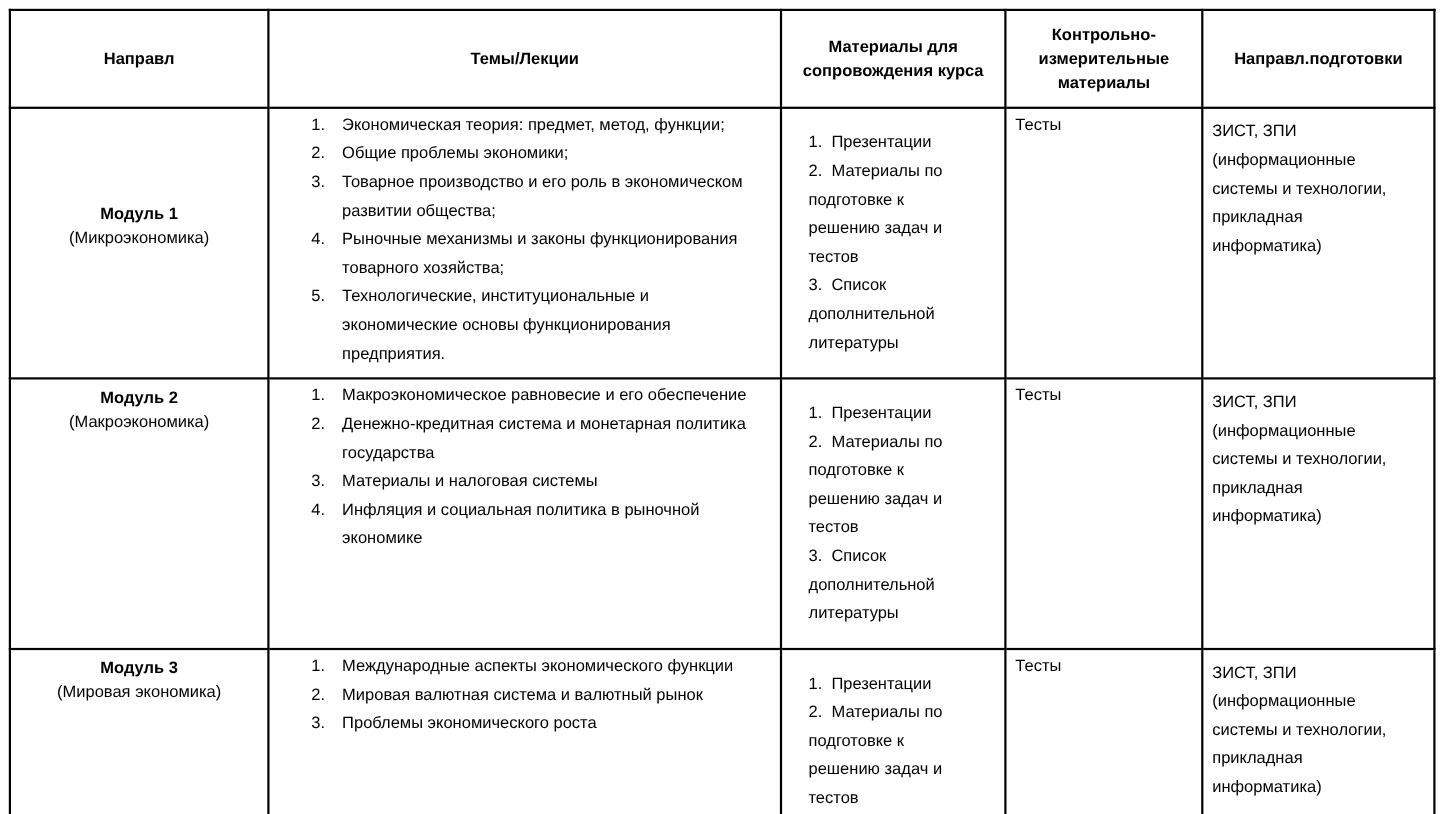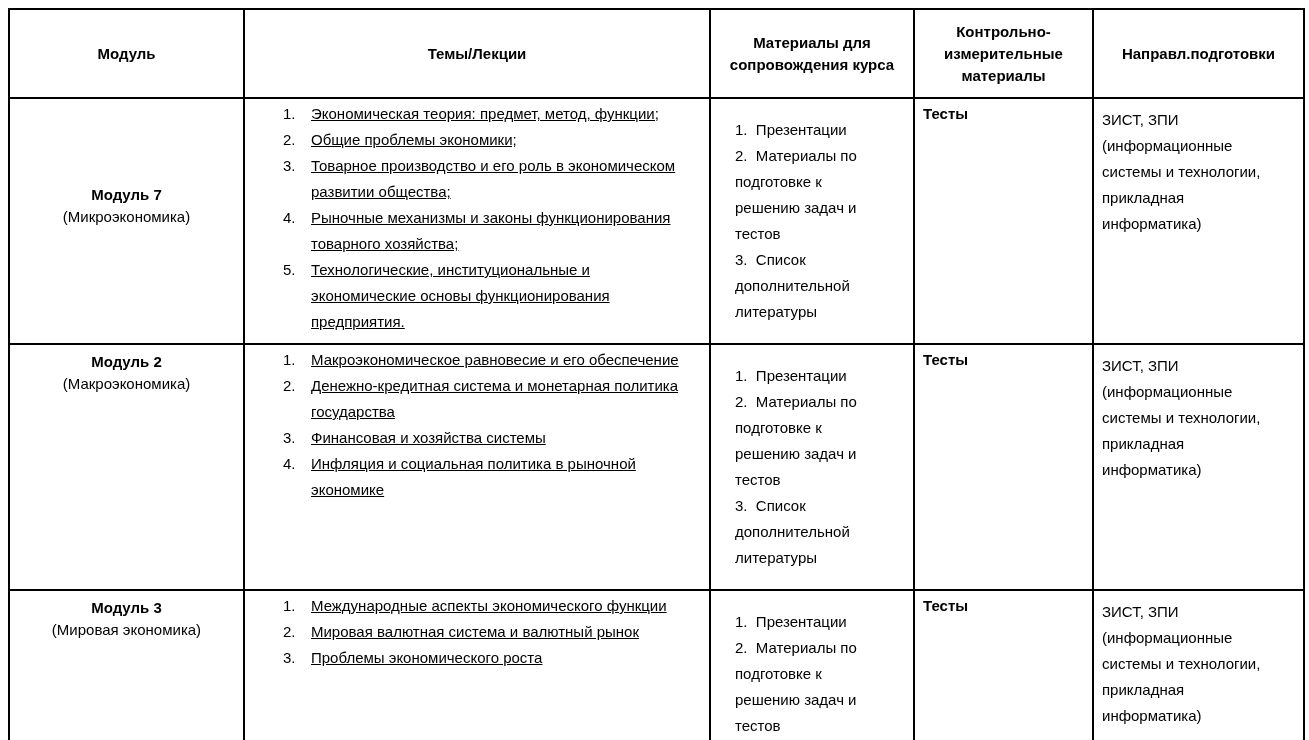--- a/index.html
+++ b/index.html
@@ -45,21 +45,20 @@
   }
   td.module-cell.va-middle { vertical-align: middle; padding-bottom: 36px; }
   .module-title { font-weight: bold; }
 
   td.topics-cell { padding: 2px 0; }
   ol.topics-list {
     margin: 0;
     padding: 0 24px 0 38px;
     list-style: none;
     counter-reset: topic;
-    text-decoration: underline;
   }
   ol.topics-list li {
     counter-increment: topic;
     position: relative;
     padding-left: 28px;
     line-height: 26px;
   }
   ol.topics-list li::before {
     content: counter(topic) ".";
     position: absolute;
@@ -77,52 +76,51 @@
     counter-increment: mat;
     line-height: 26px;
   }
   ol.materials-list li::before {
     content: counter(mat) ".\00a0\00a0";
   }
 
   td.assessment-cell {
     padding: 2px 8px;
     line-height: 26px;
-    font-weight: bold;
   }
   td.direction-cell {
     padding: 8px 24px 2px 8px;
     line-height: 26px;
   }
 </style>
 </head>
 <body>
 
 <table class="course-table">
   <colgroup>
     <col style="width:235px">
     <col style="width:466px">
     <col style="width:204px">
     <col style="width:179px">
     <col style="width:211px">
   </colgroup>
   <thead>
     <tr>
-      <th>Модуль</th>
+      <th>Направл</th>
       <th>Темы/Лекции</th>
       <th>Материалы для сопровождения курса</th>
       <th>Контрольно-измерительные материалы</th>
       <th>Направл.подготовки</th>
     </tr>
   </thead>
   <tbody>
 
     <tr class="row-module-1">
       <td class="module-cell va-middle">
-        <div class="module-title">Модуль 7</div>
+        <div class="module-title">Модуль 1</div>
         <div class="module-subtitle">(Микроэкономика)</div>
       </td>
       <td class="topics-cell">
         <ol class="topics-list">
           <li>Экономическая теория: предмет, метод, функции;</li>
           <li>Общие проблемы экономики;</li>
           <li>Товарное производство и его роль в экономическом развитии общества;</li>
           <li>Рыночные механизмы и законы функционирования товарного хозяйства;</li>
           <li>Технологические, институциональные и экономические основы функционирования предприятия.</li>
         </ol>
@@ -143,21 +141,21 @@
 
     <tr class="row-module-2">
       <td class="module-cell">
         <div class="module-title">Модуль 2</div>
         <div class="module-subtitle">(Макроэкономика)</div>
       </td>
       <td class="topics-cell">
         <ol class="topics-list">
           <li>Макроэкономическое равновесие и его обеспечение</li>
           <li>Денежно-кредитная система и монетарная политика государства</li>
-          <li>Финансовая и хозяйства системы</li>
+          <li>Материалы и налоговая системы</li>
           <li>Инфляция и социальная политика в рыночной экономике</li>
         </ol>
       </td>
       <td class="materials-cell">
         <ol class="materials-list">
           <li>Презентации</li>
           <li>Материалы по подготовке к решению задач и тестов</li>
           <li>Список дополнительной литературы</li>
         </ol>
       </td>

